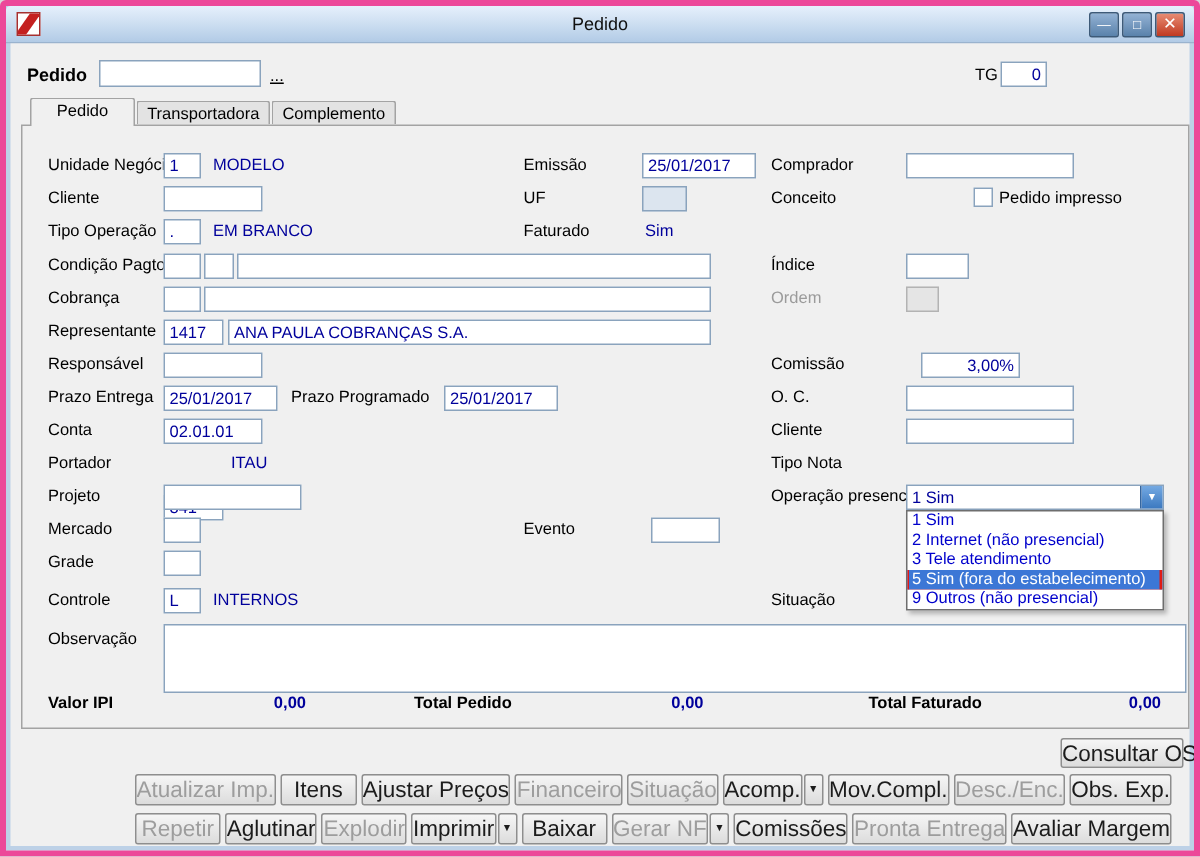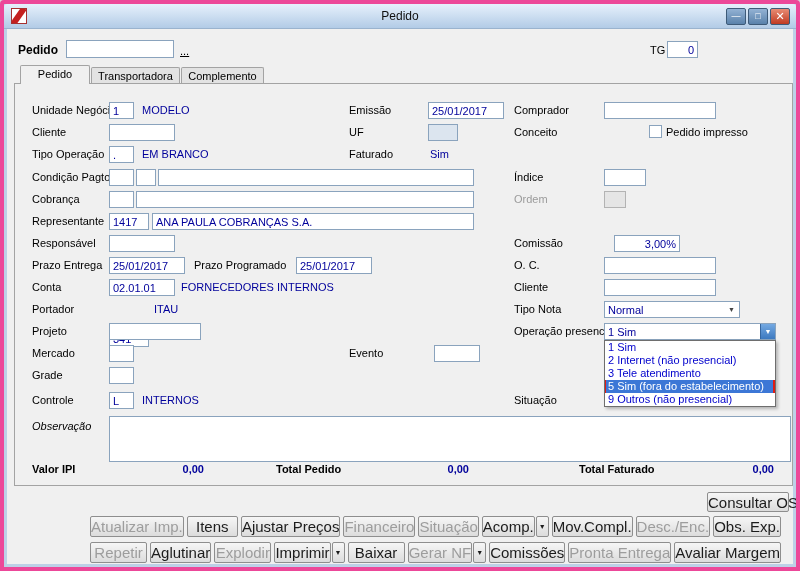--- a/index.html
+++ b/index.html
@@ -136,32 +136,27 @@
 
   <span class="lbl" style="left:28px;top:255px;">Prazo Entrega</span>
   <input class="fld" style="left: 105px; top: 253px; width: 76px;" value="25/01/2017">
   <span class="lbl" style="left:190px;top:255px;">Prazo Programado</span>
   <input class="fld" style="left: 292px; top: 253px; width: 76px;" value="25/01/2017">
   <span class="lbl" style="left:510px;top:255px;">O. C.</span>
   <input class="fld" style="left: 600px; top: 253px; width: 112px;" value="">
 
   <span class="lbl" style="left:28px;top:277px;">Conta</span>
   <input class="fld" style="left: 105px; top: 275px; width: 66px;" value="02.01.01">
-  <span class="bluetxt" style="left:177px;top:277px;">FORNECEDORES INTERNOS</span>
   <span class="lbl" style="left:510px;top:277px;">Cliente</span>
   <input class="fld" style="left: 600px; top: 275px; width: 112px;" value="">
 
   <span class="lbl" style="left:28px;top:299px;">Portador</span>
   <input class="fld" style="left: 105px; top: 297px; width: 40px; margin-top: 29px;" value="341">
   <span class="bluetxt" style="left:150px;top:299px;">ITAU</span>
   <span class="lbl" style="left:510px;top:299px;">Tipo Nota</span>
-  <div class="combo" style="left:600px;top:297px;width:136px;">
-    <span>Normal</span>
-    <span class="arrow">▼</span>
-  </div>
 
   <span class="lbl" style="left:28px;top:321px;">Projeto</span>
   <input class="fld" style="left: 105px; top: 319px; width: 92px;" value="">
   <span class="lbl" style="left:510px;top:321px;">Operação presencial</span>
   <div class="combo" style="left:600px;top:319px;width:172px;">
     <span>1 Sim</span>
     <span class="arrow active">▼</span>
   </div>
 
   <div class="dd">
@@ -178,21 +173,21 @@
   <input class="fld" style="left: 430px; top: 341px; width: 46px;" value="">
 
   <span class="lbl" style="left:28px;top:365px;">Grade</span>
   <input class="fld" style="left: 105px; top: 363px; width: 25px;" value="">
 
   <span class="lbl" style="left:28px;top:390px;">Controle</span>
   <input class="fld" style="left: 105px; top: 388px; width: 25px;" value="L">
   <span class="bluetxt" style="left:138px;top:390px;">INTERNOS</span>
   <span class="lbl" style="left:510px;top:390px;">Situação</span>
 
-  <span class="lbl" style="left:28px;top:416px;font-style:italic;">Observação</span>
+  <span class="lbl" style="left:28px;top:416px;">Observação</span>
   <textarea class="fld" style="left: 105px; top: 412px; width: 682px; height: 46px;"></textarea>
 
   <span class="lbl b" style="left:28px;top:459px;">Valor IPI</span>
   <span class="bluetxt b" style="left:140px;top:459px;width:60px;text-align:right;">0,00</span>
   <span class="lbl b" style="left:272px;top:459px;">Total Pedido</span>
   <span class="bluetxt b" style="left:405px;top:459px;width:60px;text-align:right;">0,00</span>
   <span class="lbl b" style="left:575px;top:459px;">Total Faturado</span>
   <span class="bluetxt b" style="left:710px;top:459px;width:60px;text-align:right;">0,00</span>
 
   <button class="btn" style="position:absolute;left:703px;top:488px;width:82px;height:20px;">Consultar OS</button>

